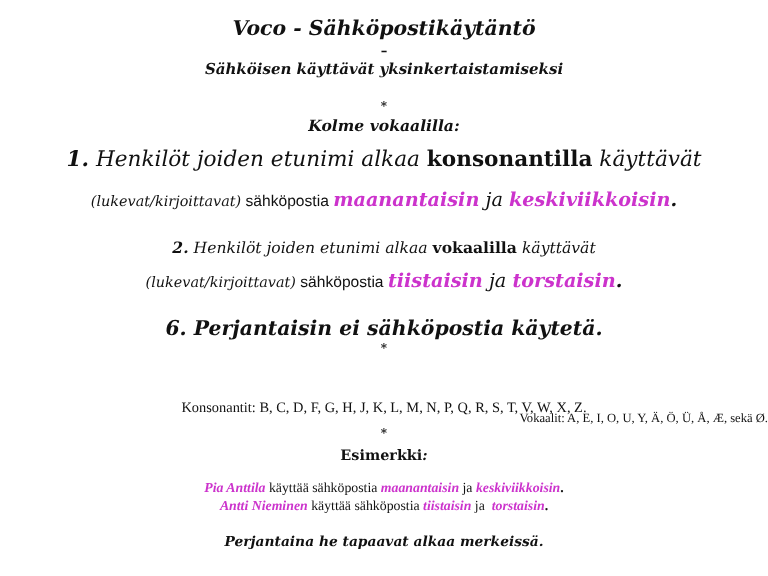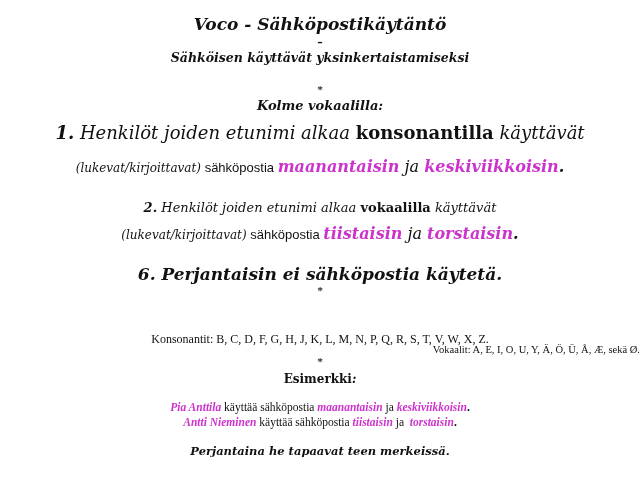--- a/index.html
+++ b/index.html
@@ -71,14 +71,14 @@
     <span>Esimerkki</span><span class="ital">:</span>
   </div>
 
   <div class="line ex1">
     <span class="mag-i">Pia Anttila</span><span> käyttää sähköpostia </span><span class="mag-i">maanantaisin</span><span> ja </span><span class="mag-i">keskiviikkoisin</span><span class="b">.</span>
   </div>
   <div class="line ex2">
     <span class="mag-i">Antti Nieminen</span><span> käyttää sähköpostia </span><span class="mag-i">tiistaisin</span><span style="white-space:pre"> ja  </span><span class="mag-i">torstaisin</span><span class="b">.</span>
   </div>
 
-  <div class="line closing">Perjantaina he tapaavat teen merkeissä.</div>
+  <div class="line closing">Perjantaina he tapaavat alkaa merkeissä.</div>
 </div>
 
 </body></html>

